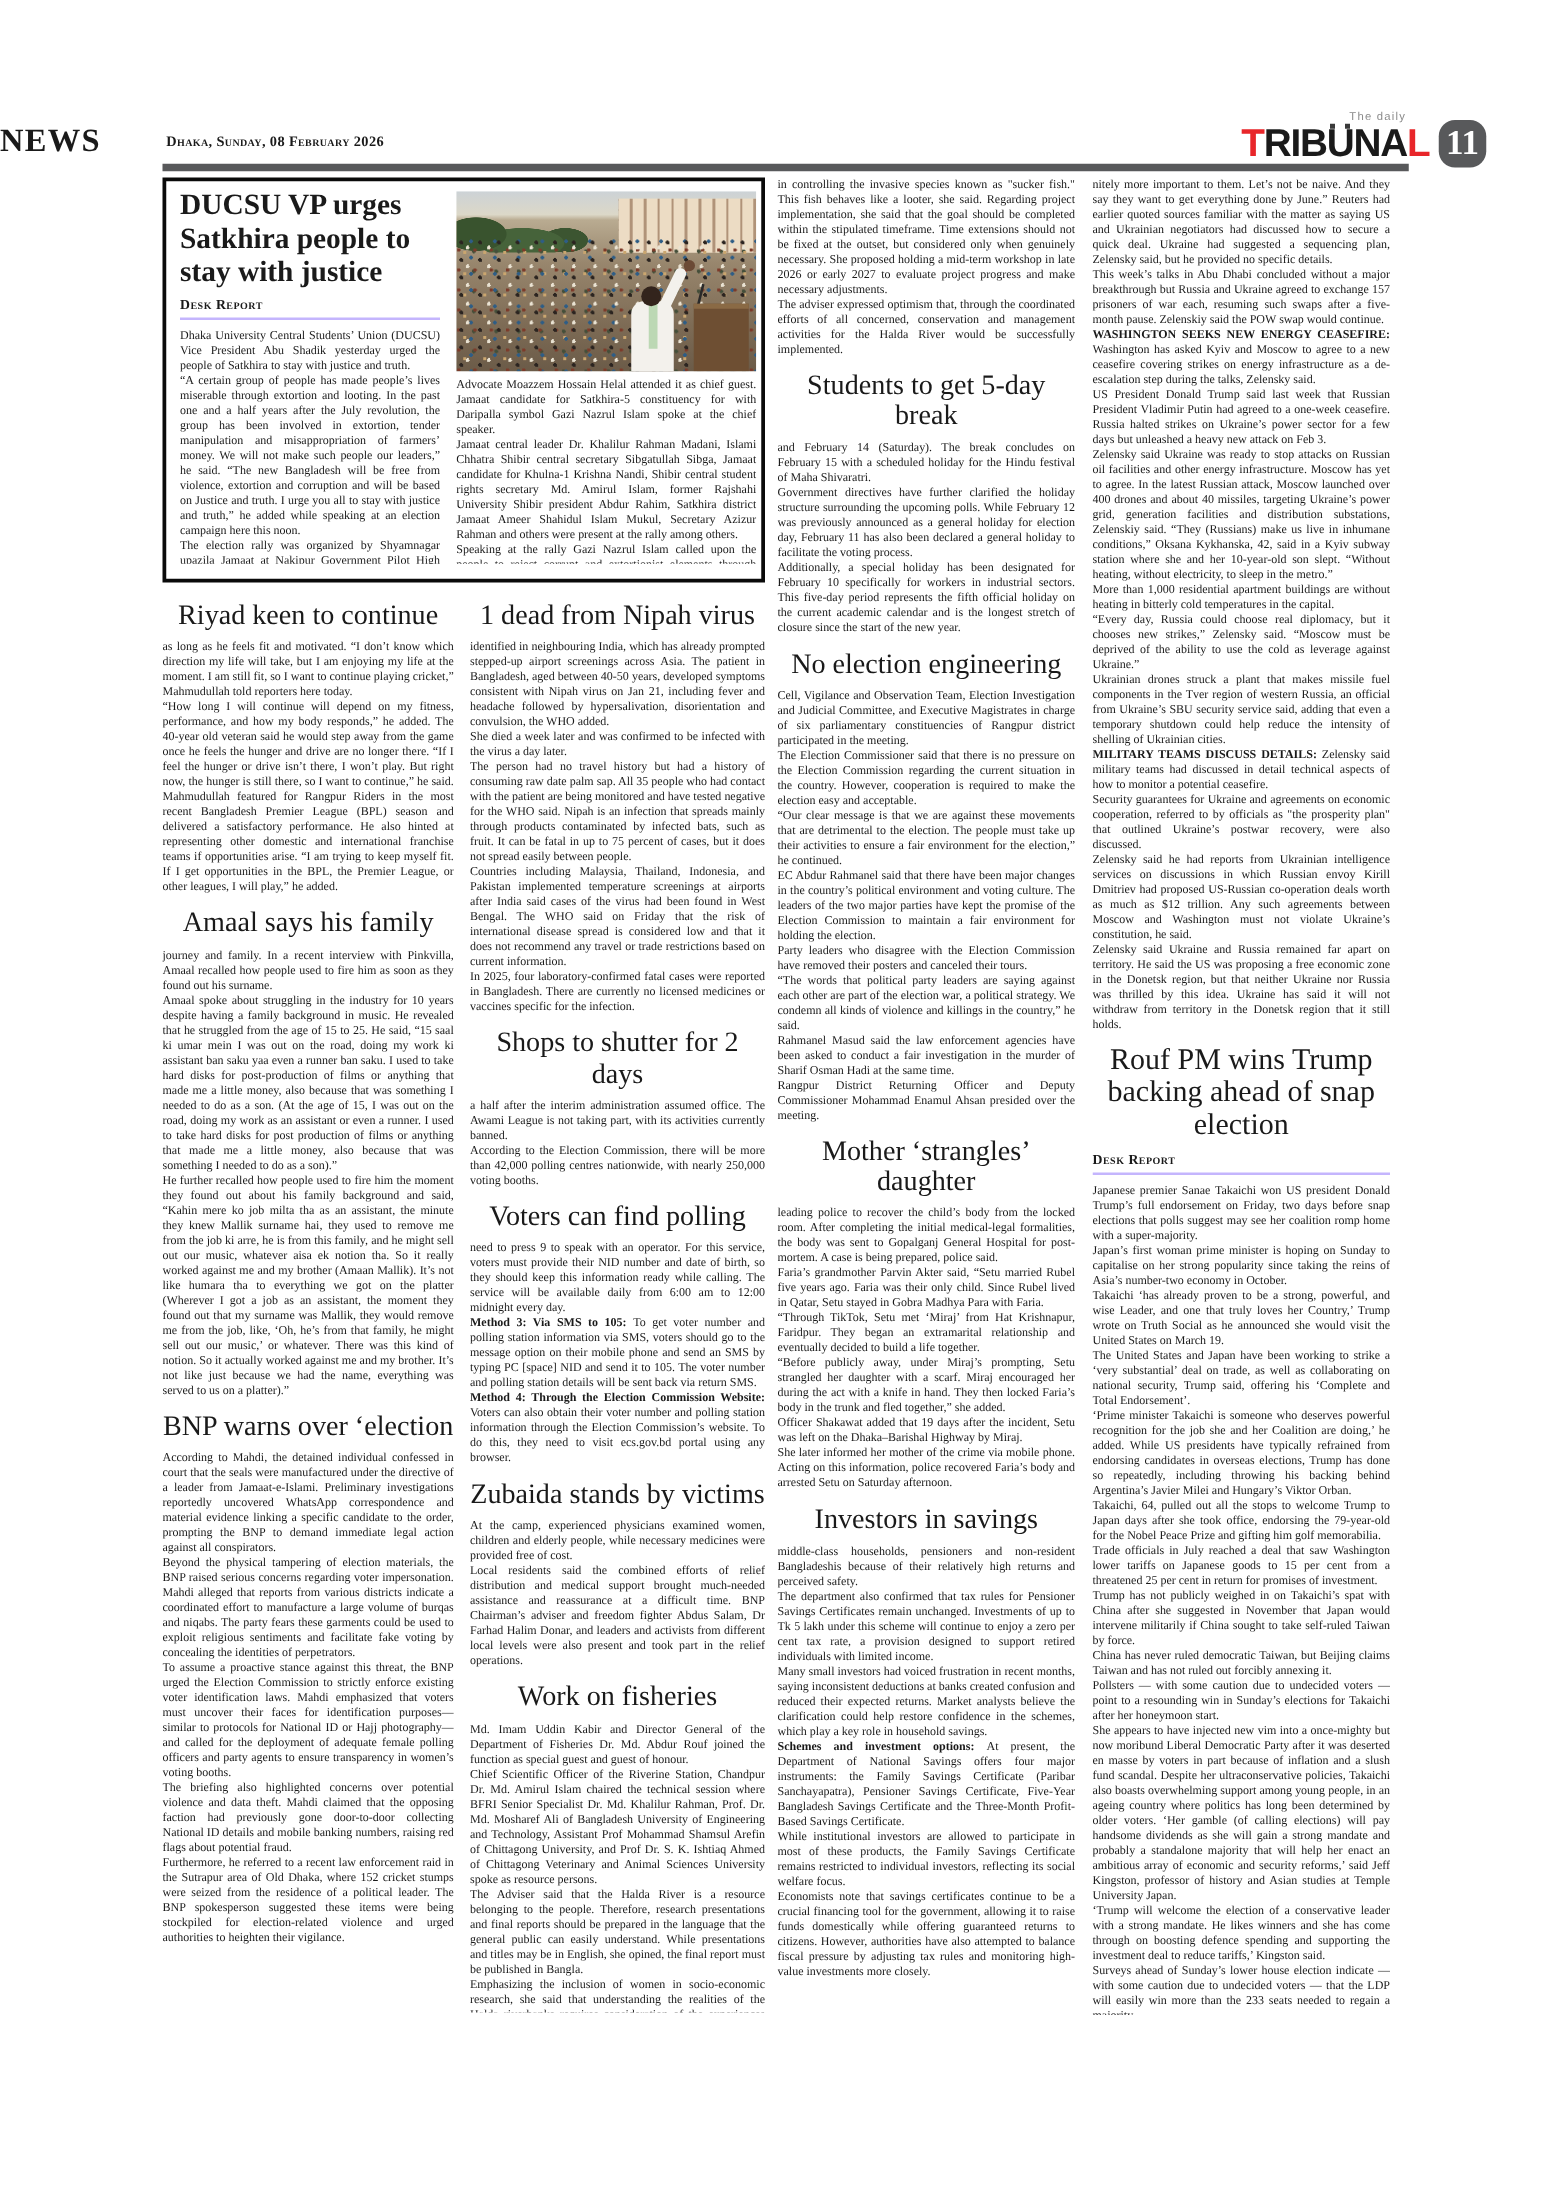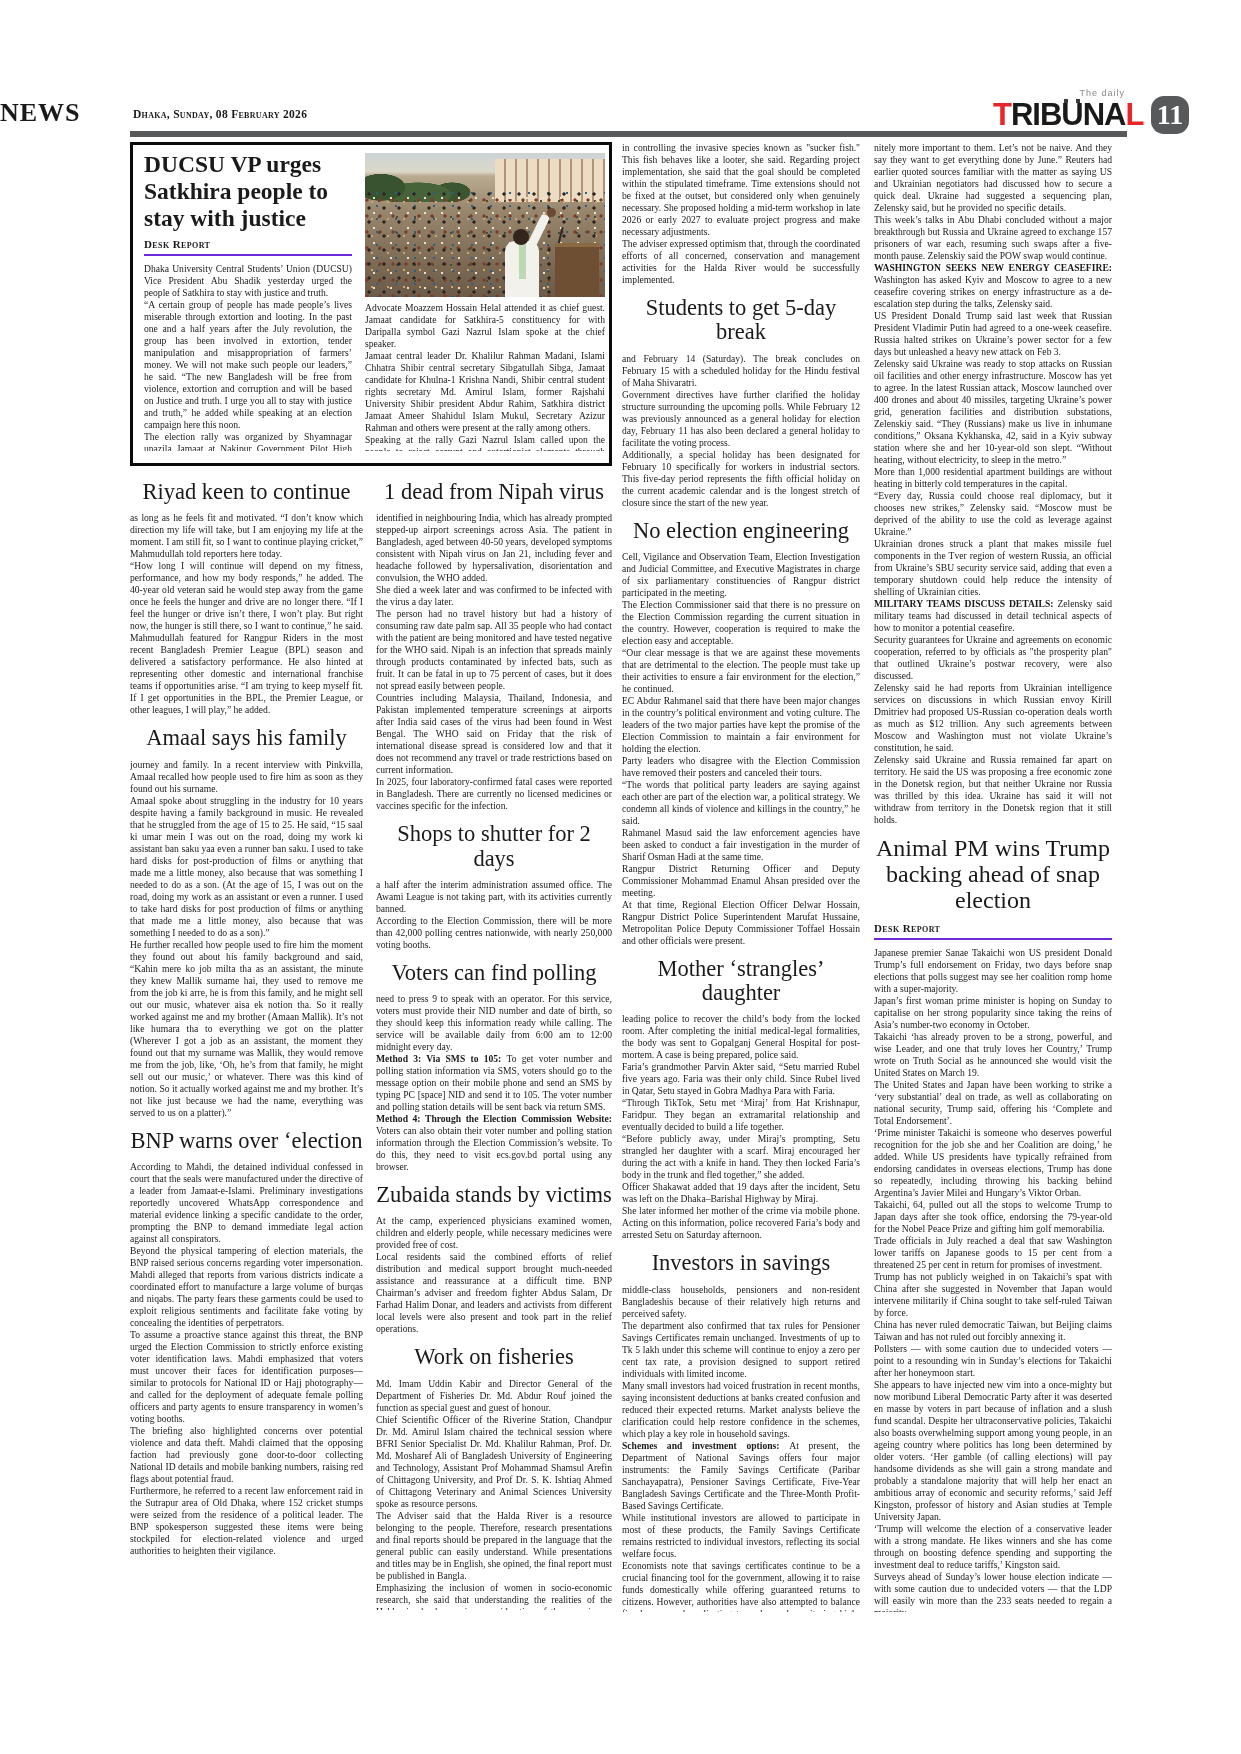--- a/index.html
+++ b/index.html
@@ -27,21 +27,21 @@
                  color:#fff;font-size:28px;font-weight:700;text-align:center;line-height:38px;
                  font-family:"Liberation Serif",serif;border-radius:13px;}
 
   
   .body-text{font-size:9.6px;line-height:12px;text-align:justify;}
   .body-text p.para{margin:0;}
   .body-text b{font-weight:700;}
   h2.headline{font-weight:400;text-align:center;margin:10px 0 8px 0;line-height:1.08;}
   .h-col{font-size:22.5px;}
   .byline{font-size:11px;font-weight:700;font-variant:small-caps;letter-spacing:.4px;
-          border-bottom:2px solid #6d28d9;padding-bottom:4px;margin:4px 0 7px 0;}
+          border-bottom:2px solid #c4b5fd;padding-bottom:4px;margin:4px 0 7px 0;}
 
   
   .lead-box{position:absolute;left:130px;top:142px;width:482px;height:324px;
             border:3px solid #0a0a0a;box-sizing:border-box;padding:6px 9px;overflow:hidden;}
   .lead-left{position:absolute;left:11px;top:6px;width:208px;height:300px;overflow:hidden;}
   .lead-left h1{font-size:23.5px;font-weight:700;line-height:1.15;margin:0 0 6px 0;}
   .lead-right{position:absolute;left:232px;top:8px;width:240px;height:298px;overflow:hidden;}
 
   
   .photo{position:relative;width:240px;height:144px;overflow:hidden;background:
@@ -228,21 +228,20 @@
       <h2 class="headline h-col">No election engineering</h2>
       <div class="body-text">
           <p class="para">Cell, Vigilance and Observation Team, Election Investigation and Judicial Committee, and Executive Magistrates in charge of six parliamentary constituencies of Rangpur district participated in the meeting.</p>
           <p class="para">The Election Commissioner said that there is no pressure on the Election Commission regarding the current situation in the country. However, cooperation is required to make the election easy and acceptable.</p>
           <p class="para">“Our clear message is that we are against these movements that are detrimental to the election. The people must take up their activities to ensure a fair environment for the election,” he continued.</p>
           <p class="para">EC Abdur Rahmanel said that there have been major changes in the country’s political environment and voting culture. The leaders of the two major parties have kept the promise of the Election Commission to maintain a fair environment for holding the election.</p>
           <p class="para">Party leaders who disagree with the Election Commission have removed their posters and canceled their tours.</p>
           <p class="para">“The words that political party leaders are saying against each other are part of the election war, a political strategy. We condemn all kinds of violence and killings in the country,” he said.</p>
           <p class="para">Rahmanel Masud said the law enforcement agencies have been asked to conduct a fair investigation in the murder of Sharif Osman Hadi at the same time.</p>
           <p class="para">Rangpur District Returning Officer and Deputy Commissioner Mohammad Enamul Ahsan presided over the meeting.</p>
-          <p class="para">At that time, Regional Election Officer Delwar Hossain, Rangpur District Police Superintendent Marufat Hussaine, Metropolitan Police Deputy Commissioner Toffael Hossain and other officials were present.</p>
         </div>
     </article>
     <article>
       <h2 class="headline h-col">Mother ‘strangles’ daughter</h2>
       <div class="body-text">
           <p class="para">leading police to recover the child’s body from the locked room. After completing the initial medical-legal formalities, the body was sent to Gopalganj General Hospital for post-mortem. A case is being prepared, police said.</p>
           <p class="para">Faria’s grandmother Parvin Akter said, “Setu married Rubel five years ago. Faria was their only child. Since Rubel lived in Qatar, Setu stayed in Gobra Madhya Para with Faria.</p>
           <p class="para">“Through TikTok, Setu met ‘Miraj’ from Hat Krishnapur, Faridpur. They began an extramarital relationship and eventually decided to build a life together.</p>
           <p class="para">“Before publicly away, under Miraj’s prompting, Setu strangled her daughter with a scarf. Miraj encouraged her during the act with a knife in hand. They then locked Faria’s body in the trunk and fled together,” she added.</p>
           <p class="para">Officer Shakawat added that 19 days after the incident, Setu was left on the Dhaka–Barishal Highway by Miraj.</p>
@@ -272,21 +271,21 @@
         <p class="para">Zelensky said Ukraine was ready to stop attacks on Russian oil facilities and other energy infrastructure. Moscow has yet to agree. In the latest Russian attack, Moscow launched over 400 drones and about 40 missiles, targeting Ukraine’s power grid, generation facilities and distribution substations, Zelenskiy said. “They (Russians) make us live in inhumane conditions,” Oksana Kykhanska, 42, said in a Kyiv subway station where she and her 10-year-old son slept. “Without heating, without electricity, to sleep in the metro.”</p>
         <p class="para">More than 1,000 residential apartment buildings are without heating in bitterly cold temperatures in the capital.</p>
         <p class="para">“Every day, Russia could choose real diplomacy, but it chooses new strikes,” Zelensky said. “Moscow must be deprived of the ability to use the cold as leverage against Ukraine.”</p>
         <p class="para">Ukrainian drones struck a plant that makes missile fuel components in the Tver region of western Russia, an official from Ukraine’s SBU security service said, adding that even a temporary shutdown could help reduce the intensity of shelling of Ukrainian cities.</p>
         <p class="para"><b>MILITARY TEAMS DISCUSS DETAILS: </b>Zelensky said military teams had discussed in detail technical aspects of how to monitor a potential ceasefire.</p>
         <p class="para">Security guarantees for Ukraine and agreements on economic cooperation, referred to by officials as "the prosperity plan" that outlined Ukraine’s postwar recovery, were also discussed.</p>
         <p class="para">Zelensky said he had reports from Ukrainian intelligence services on discussions in which Russian envoy Kirill Dmitriev had proposed US-Russian co-operation deals worth as much as $12 trillion. Any such agreements between Moscow and Washington must not violate Ukraine’s constitution, he said.</p>
         <p class="para">Zelensky said Ukraine and Russia remained far apart on territory. He said the US was proposing a free economic zone in the Donetsk region, but that neither Ukraine nor Russia was thrilled by this idea. Ukraine has said it will not withdraw from territory in the Donetsk region that it still holds.</p>
       </div>
     <article>
-      <h2 class="headline h-jp">Animal PM wins Trump backing ahead of snap election</h2>
+      <h2 class="headline h-jp">Rouf PM wins Trump backing ahead of snap election</h2>
       <div class="byline">Desk Report</div>
       <div class="body-text">
           <p class="para">Japanese premier Sanae Takaichi won US president Donald Trump’s full endorsement on Friday, two days before snap elections that polls suggest may see her coalition romp home with a super-majority.</p>
           <p class="para">Japan’s first woman prime minister is hoping on Sunday to capitalise on her strong popularity since taking the reins of Asia’s number-two economy in October.</p>
           <p class="para">Takaichi ‘has already proven to be a strong, powerful, and wise Leader, and one that truly loves her Country,’ Trump wrote on Truth Social as he announced she would visit the United States on March 19.</p>
           <p class="para">The United States and Japan have been working to strike a ‘very substantial’ deal on trade, as well as collaborating on national security, Trump said, offering his ‘Complete and Total Endorsement’.</p>
           <p class="para">‘Prime minister Takaichi is someone who deserves powerful recognition for the job she and her Coalition are doing,’ he added. While US presidents have typically refrained from endorsing candidates in overseas elections, Trump has done so repeatedly, including throwing his backing behind Argentina’s Javier Milei and Hungary’s Viktor Orban.</p>
           <p class="para">Takaichi, 64, pulled out all the stops to welcome Trump to Japan days after she took office, endorsing the 79-year-old for the Nobel Peace Prize and gifting him golf memorabilia.</p>
           <p class="para">Trade officials in July reached a deal that saw Washington lower tariffs on Japanese goods to 15 per cent from a threatened 25 per cent in return for promises of investment.</p>
           <p class="para">Trump has not publicly weighed in on Takaichi’s spat with China after she suggested in November that Japan would intervene militarily if China sought to take self-ruled Taiwan by force.</p>

